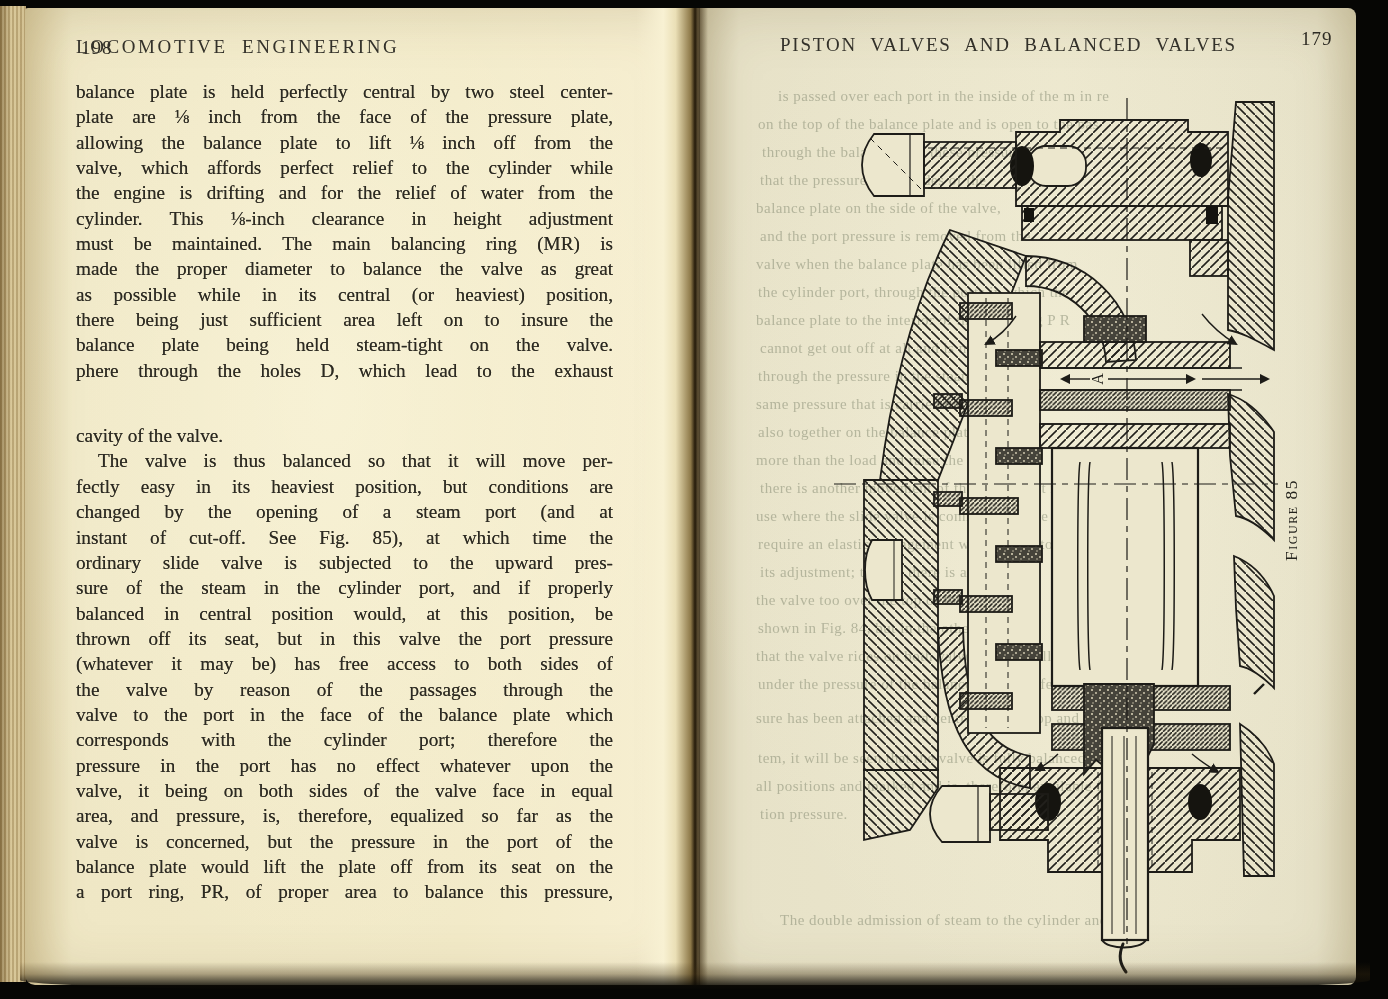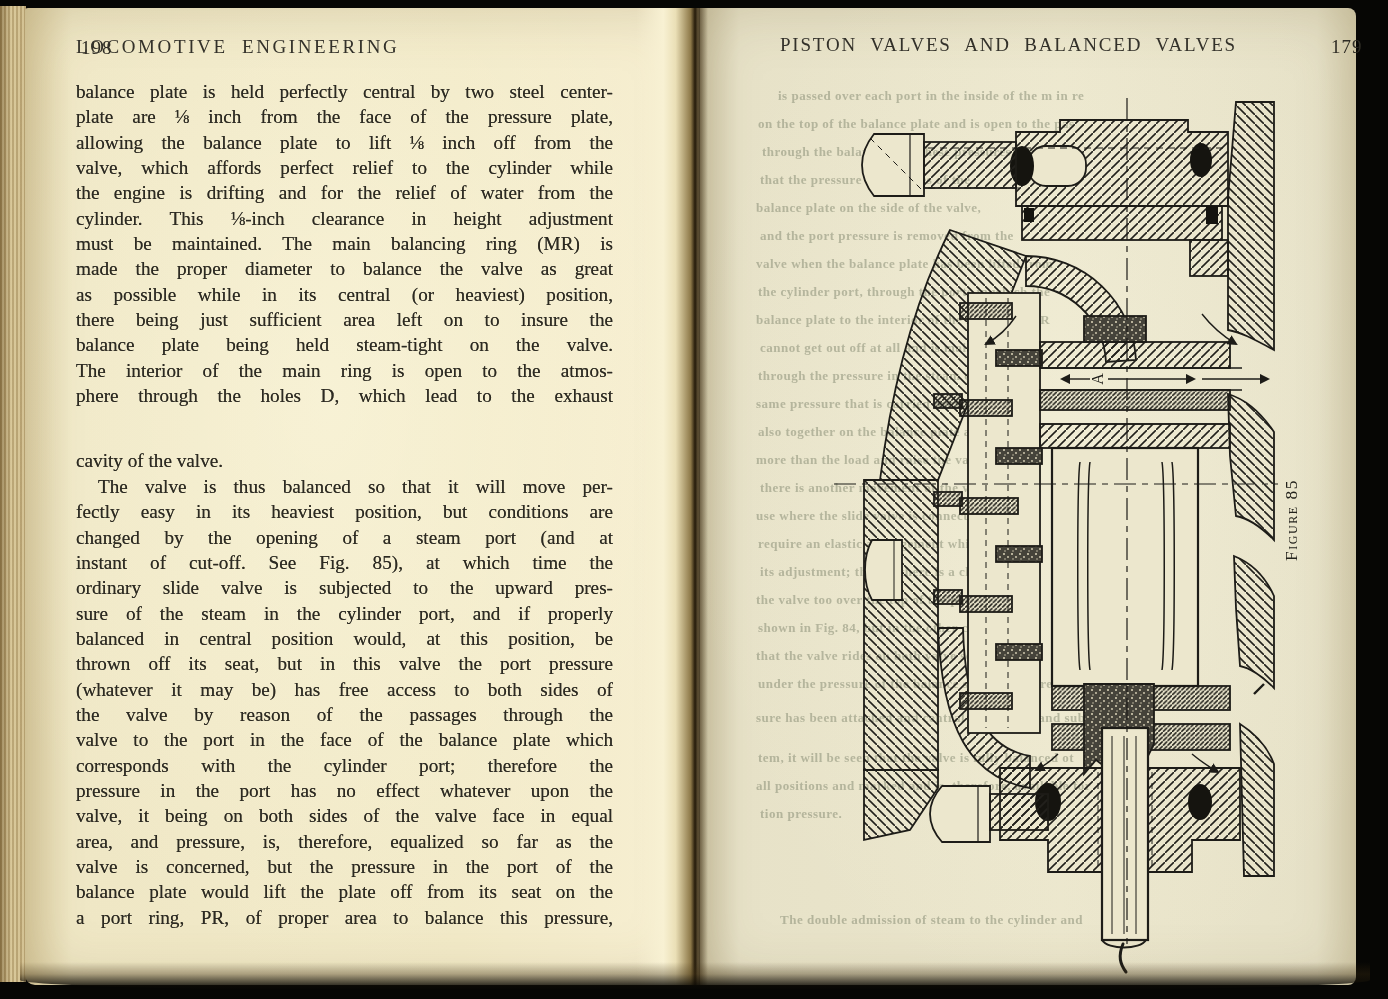--- a/index.html
+++ b/index.html
@@ -57,26 +57,25 @@
   }
   .tl{
     height:25.35px;line-height:25.35px;
     text-align:justify;text-align-last:justify;
     white-space:nowrap;
   }
   .tl.noj{text-align-last:left;margin-top:40px;}
   .tl.ind{text-indent:22px;}
   
   .ghost{
-    position:absolute;font-size:13px;line-height:20px;
+    position:absolute;font-size:15px;line-height:20px;
     color:rgba(128,134,110,.5);
     filter:blur(.7px);
     white-space:nowrap;
     letter-spacing:.5px;
-    font-weight:bold;
   }
   
   .figure-wrap{position:absolute;left:150px;top:80px;width:430px;height:865px;}
   .figure-wrap svg{overflow:visible;}
   .figure-caption{
     position:absolute;left:492px;top:501px;width:200px;height:22px;
     text-align:center;font-size:17.5px;letter-spacing:1.5px;color:#23221c;
     font-variant:small-caps;
     transform:rotate(-90deg);
   }
@@ -98,21 +97,20 @@
         <div class="tl">plate are ⅛ inch from the face of the pressure plate,</div>
         <div class="tl">allowing the balance plate to lift ⅛ inch off from the</div>
         <div class="tl">valve, which affords perfect relief to the cylinder while</div>
         <div class="tl">the engine is drifting and for the relief of water from the</div>
         <div class="tl">cylinder.  This ⅛-inch clearance in height adjustment</div>
         <div class="tl">must be maintained.  The main balancing ring (MR) is</div>
         <div class="tl">made the proper diameter to balance the valve as great</div>
         <div class="tl">as possible while in its central (or heaviest) position,</div>
         <div class="tl">there being just sufficient area left on to insure the</div>
         <div class="tl">balance plate being held steam-tight on the valve.</div>
-        <div class="tl">The interior of the main ring is open to the atmos-</div>
         <div class="tl">phere through the holes D, which lead to the exhaust</div>
         <div class="tl noj">cavity of the valve.</div>
         <div class="tl ind">The valve is thus balanced so that it will move per-</div>
         <div class="tl">fectly easy in its heaviest position, but conditions are</div>
         <div class="tl">changed by the opening of a steam port (and at</div>
         <div class="tl">instant of cut-off.  See Fig. 85), at which time the</div>
         <div class="tl">ordinary slide valve is subjected to the upward pres-</div>
         <div class="tl">sure of the steam in the cylinder port, and if properly</div>
         <div class="tl">balanced in central position would, at this position, be</div>
         <div class="tl">thrown off its seat, but in this valve the port pressure</div>
@@ -124,21 +122,21 @@
         <div class="tl">valve, it being on both sides of the valve face in equal</div>
         <div class="tl">area, and pressure, is, therefore, equalized so far as the</div>
         <div class="tl">valve is concerned, but the pressure in the port of the</div>
         <div class="tl">balance plate would lift the plate off from its seat on the</div>
         <div class="tl">a port ring, PR, of proper area to balance this pressure,</div>
       </div>
   </div>
 
   <div class="page page-right">
     <div class="running-head" style="left:80px;top:26px;width:560px;letter-spacing:1.8px;">PISTON VALVES AND BALANCED VALVES</div>
-    <div class="pagenum" style="left:601px;top:28px;margin-left:30px;">179</div>
+    <div class="pagenum" style="left:601px;top:20px;">179</div>
 
     <div>
 
     <div class="ghost" style="left: 78px; top: 78px;">is passed over each port in the inside of the m in re</div>
         <div class="ghost" style="left: 58px; top: 106px;">on the top of the balance plate and is open to the pas</div>
         <div class="ghost" style="left: 62px; top: 134px;">through the balance plate these pressures are so</div>
         <div class="ghost" style="left: 60px; top: 162px;">that the pressure on all sides of the</div>
         <div class="ghost" style="left: 56px; top: 190px;">balance plate on the side of the valve,</div>
         <div class="ghost" style="left: 60px; top: 218px;">and the port pressure is removed from the</div>
         <div class="ghost" style="left: 56px; top: 246px;">valve when the balance plate has been lifted from</div>

